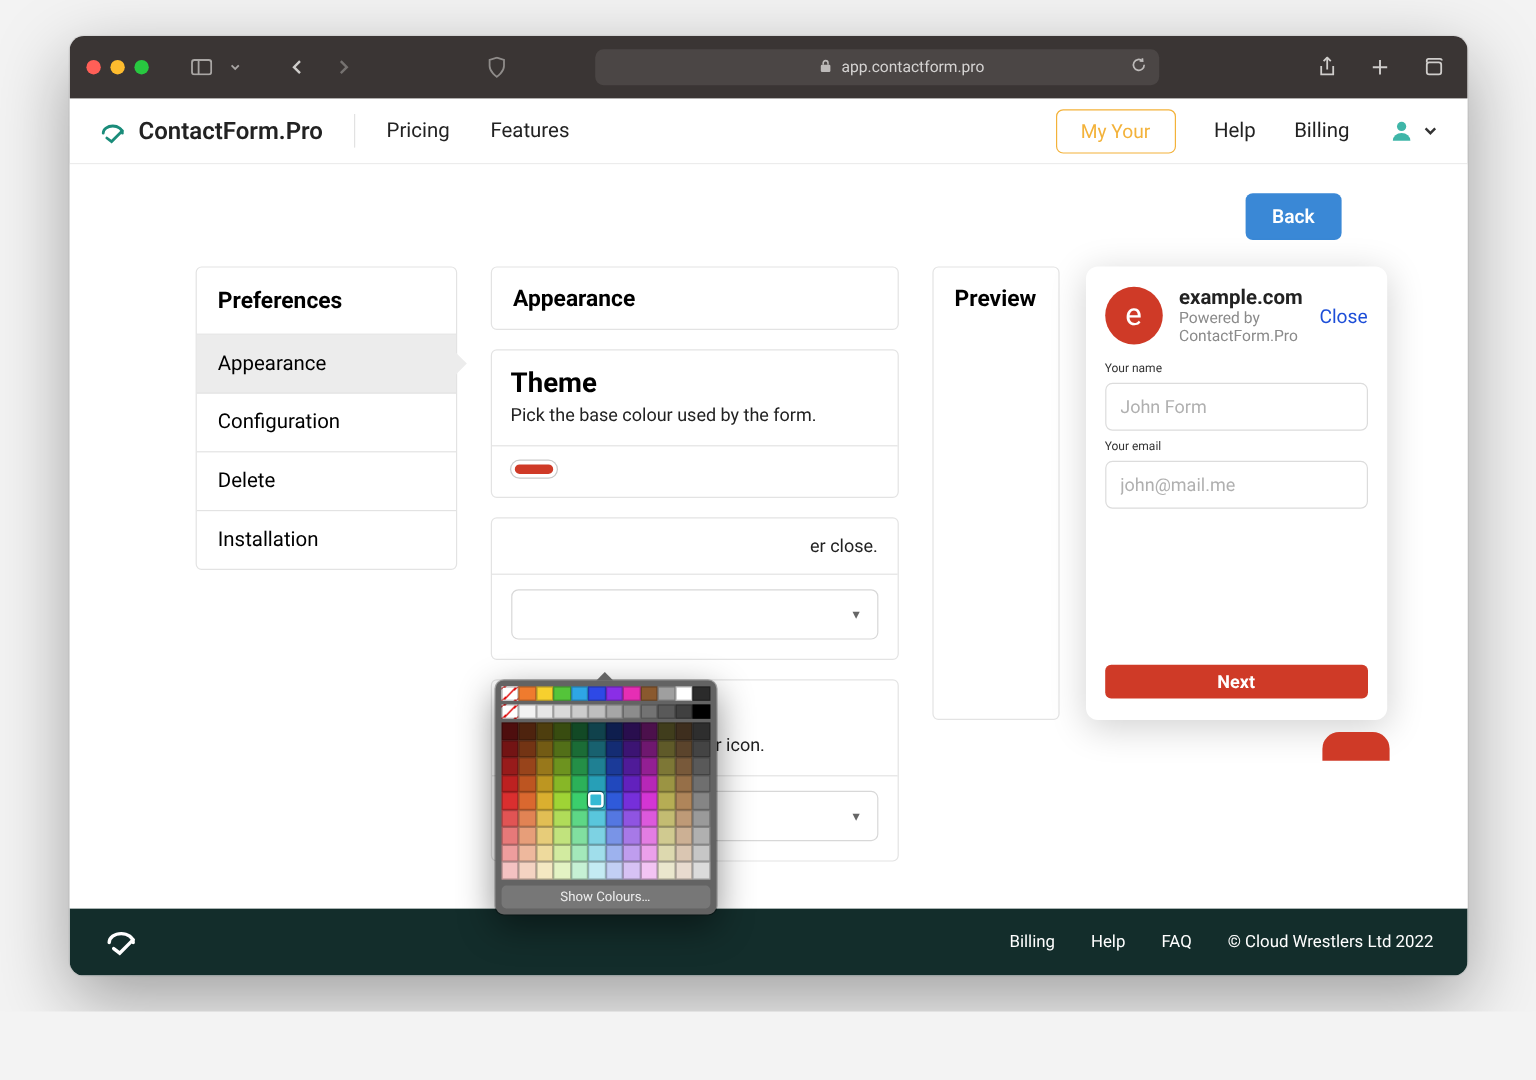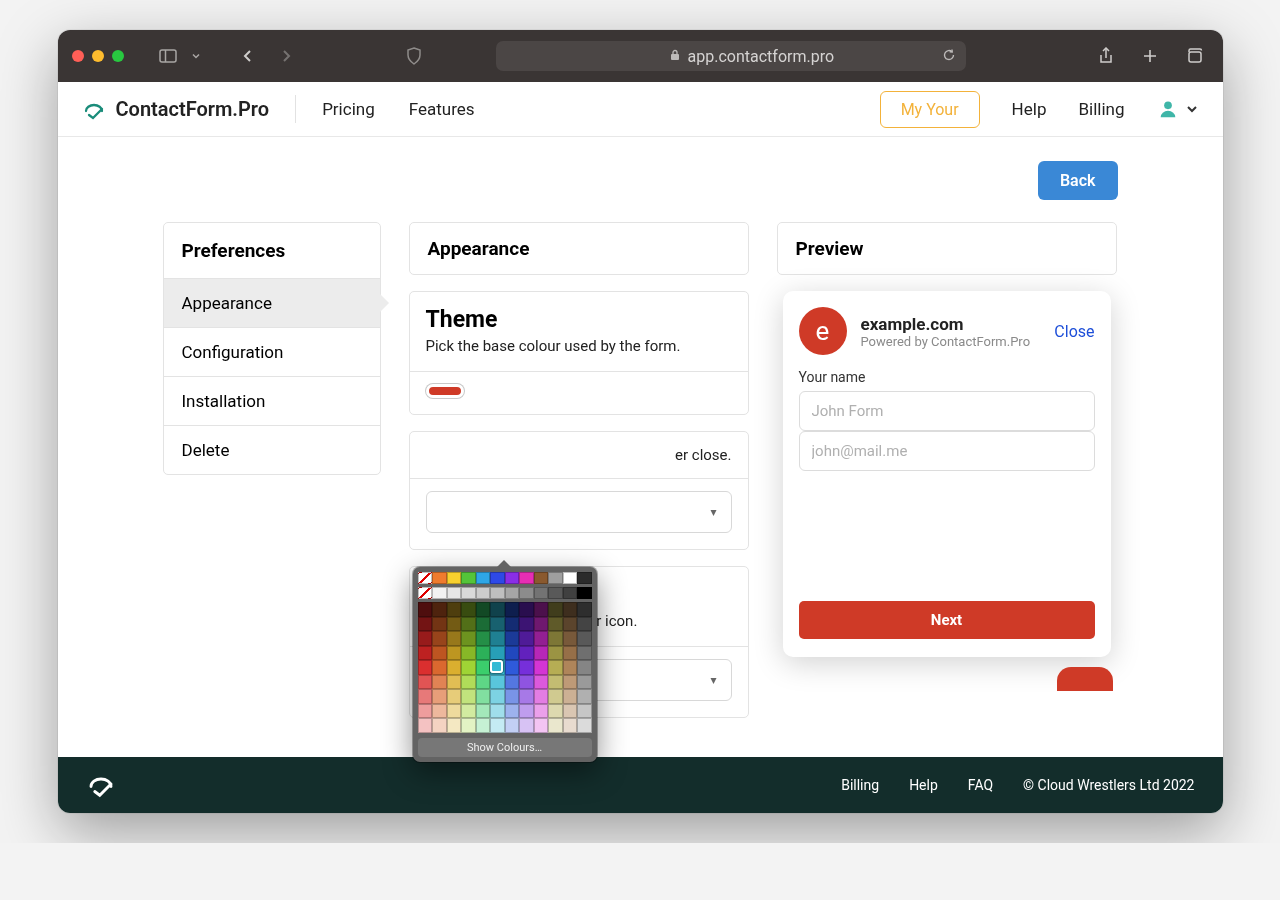--- a/index.html
+++ b/index.html
@@ -5,21 +5,21 @@
   *{box-sizing:border-box;margin:0;padding:0;font-family:-apple-system,BlinkMacSystemFont,"Segoe UI",Roboto,sans-serif;}
   body{background:#f3f3f3;display:flex;align-items:flex-start;justify-content:center;padding:30px 0;}
   .window{width:1165px;border-radius:12px;overflow:hidden;box-shadow:0 20px 60px rgba(0,0,0,.35),0 0 0 1px rgba(0,0,0,.05);background:#fff;position:relative;}
   
   .titlebar{height:52px;background:#3a3534;display:flex;align-items:center;padding:0 14px;gap:10px;}
   .traffic{display:flex;gap:8px;}
   .traffic span{width:12px;height:12px;border-radius:50%;}
   .tl-red{background:#ff5f57}.tl-yellow{background:#febc2e}.tl-green{background:#28c840}
   .tb-ico{color:#a9a6a4;display:flex;align-items:center;justify-content:center;width:28px;height:28px;border-radius:5px;}
   .tb-sep{width:10px;}
-  .omnibox{flex:0 0 470px;margin:0 auto;height:30px;background:#4b4645;border-radius:7px;display:flex;align-items:center;justify-content:center;gap:8px;color:#d5d3d2;font-size:16px;position:relative;padding-left:42px;}
+  .omnibox{flex:0 0 470px;margin:0 auto;height:30px;background:#4b4645;border-radius:7px;display:flex;align-items:center;justify-content:center;gap:8px;color:#d5d3d2;font-size:13px;position:relative;padding-left:42px;}
   .omnibox .lock{font-size:11px;color:#bdbab9;}
   .omnibox .reload{position:absolute;right:10px;color:#bdbab9;}
   .tb-right{margin-left:auto;display:flex;gap:16px;}
   
   .appheader{height:55px;border-bottom:1px solid #e8e8e8;display:flex;align-items:center;padding:0 24px;}
   .brand{display:flex;align-items:center;gap:10px;font-size:20px;font-weight:600;color:#222;}
   .brand svg{width:24px;height:24px;}
   .vdiv{width:1px;height:28px;background:#e2e2e2;margin:0 26px;}
   .navlink{font-size:17px;color:#222;margin-right:34px;cursor:pointer;}
   .sp{flex:1;}
@@ -45,34 +45,34 @@
   .panel-head{border:1px solid #e3e3e3;border-radius:5px;padding:14px 18px;font-size:19px;font-weight:700;}
   .card{border:1px solid #e3e3e3;border-radius:5px;}
   .card-body{padding:14px 16px 16px;}
   .card-title{font-size:23px;font-weight:700;margin-bottom:4px;}
   .card-desc{font-size:15px;color:#222;margin-bottom:0;}
   .card-divider{border-top:1px solid #e3e3e3;padding:12px 16px 16px;}
   .color-swatch{width:38px;height:14px;border-radius:7px;background:#cf3a27;border:3px solid #fff;box-shadow:0 0 0 1px #c9c9c9;}
   .select{border:1px solid #d8d8d8;border-radius:6px;height:42px;display:flex;align-items:center;padding:0 14px;font-size:16px;color:#222;position:relative;cursor:pointer;background:#fff;}
   .select::after{content:"▾";position:absolute;right:14px;color:#666;font-size:12px;}
   
-  .preview{flex:0 0 340px;border:none;display:flex;flex-direction:column;gap:16px;}
+  .preview{flex:0 0 340px;border:none;display:flex;flex-direction:row;gap:16px;}
   .preview-outer{position:relative;}
   .preview-card{margin:0 6px;border-radius:10px;background:#fff;box-shadow:0 6px 30px rgba(0,0,0,.18);padding:16px 16px 18px;font-family:Arial,Helvetica,sans-serif;}
   .pv-head{display:flex;align-items:center;gap:14px;margin-bottom:14px;}
   .pv-logo{width:48px;height:48px;border-radius:50%;background:#cf3a27;color:#fff;display:flex;align-items:center;justify-content:center;font-size:26px;font-weight:400;}
   .pv-titleblock{flex:1;}
   .pv-title{font-size:17px;font-weight:700;color:#222;}
   .pv-sub{font-size:13px;color:#8a8a8a;}
   .pv-close{font-size:16px;color:#1d4ed8;cursor:pointer;}
-  .pv-label{font-size:14px;color:#333;margin:8px 0 6px;}
+  .pv-label{font-size:10px;color:#333;margin:8px 0 6px;}
   .pv-input{width:100%;height:40px;border:1px solid #dcdcdc;border-radius:6px;padding:0 12px;font-size:15px;}
   .pv-input::placeholder{color:#b0b0b0;}
   .pv-gap{height:130px;}
-  .pv-next{width:100%;height:38px;border:none;border-radius:5px;background:#cf3a27;color:#fff;font-weight:700;font-size:15px;cursor:pointer;}
+  .pv-next{width:100%;height:28px;border:none;border-radius:5px;background:#cf3a27;color:#fff;font-weight:700;font-size:15px;cursor:pointer;}
   .fab{position:absolute;right:4px;bottom:-34px;width:56px;height:24px;border-radius:14px 14px 0 0;background:#cf3a27;}
   
   .appfooter{height:56px;background:#132d2b;color:#fff;display:flex;align-items:center;padding:0 28px;gap:30px;font-size:14px;}
   .appfooter .flogo svg{width:30px;height:30px}
   .appfooter .sp{flex:1}
   .appfooter a{color:#fff;cursor:pointer;}
   
   .popover{position:absolute;left:355px;top:430px;width:184px;background:#636363;border-radius:7px;padding:5px;box-shadow:0 10px 30px rgba(0,0,0,.45),0 0 0 1px rgba(0,0,0,.3);}
   .popover::before{content:"";position:absolute;top:-7px;left:84px;width:0;height:0;border-left:7px solid transparent;border-right:7px solid transparent;border-bottom:7px solid #636363;}
   .cp-row{display:flex;}
@@ -192,22 +192,22 @@
     <div class="back-row">
       <button class="btn-primary">Back</button>
     </div>
 
     <div class="layout">
 
       <div class="col sidebar">
         <div class="side-head">Preferences</div>
         <div class="side-item active"><span>Appearance</span></div>
         <div class="side-item"><span>Configuration</span></div>
+        <div class="side-item"><span>Delete</span></div>
         <div class="side-item"><span>Installation</span></div>
-        <div class="side-item"><span>Delete</span></div>
       </div>
 
       <div class="main">
         <div class="panel-head">Appearance</div>
 
         <div class="card">
           <div class="card-body">
             <div class="card-title">Theme</div>
             <div class="card-desc">Pick the base colour used by the form.</div>
           </div>
@@ -249,20 +249,21 @@
                   <span>e</span>
                 </div>
               <div class="pv-titleblock">
                 <div class="pv-title">example.com</div>
                 <div class="pv-sub">Powered by ContactForm.Pro</div>
               </div>
               <div class="pv-close">Close</div>
             </div>
             <div class="pv-label">Your name</div>
             <input class="pv-input" placeholder="John Form" style="">
+            <div class="pv-label">Your email</div>
             <input class="pv-input" placeholder="john@mail.me" style="">
             <div class="pv-gap"></div>
             <button class="pv-next">Next</button>
           </div>
           <div class="fab"></div>
         </div>
       </div>
     </div>
 
     <div class="popover">

